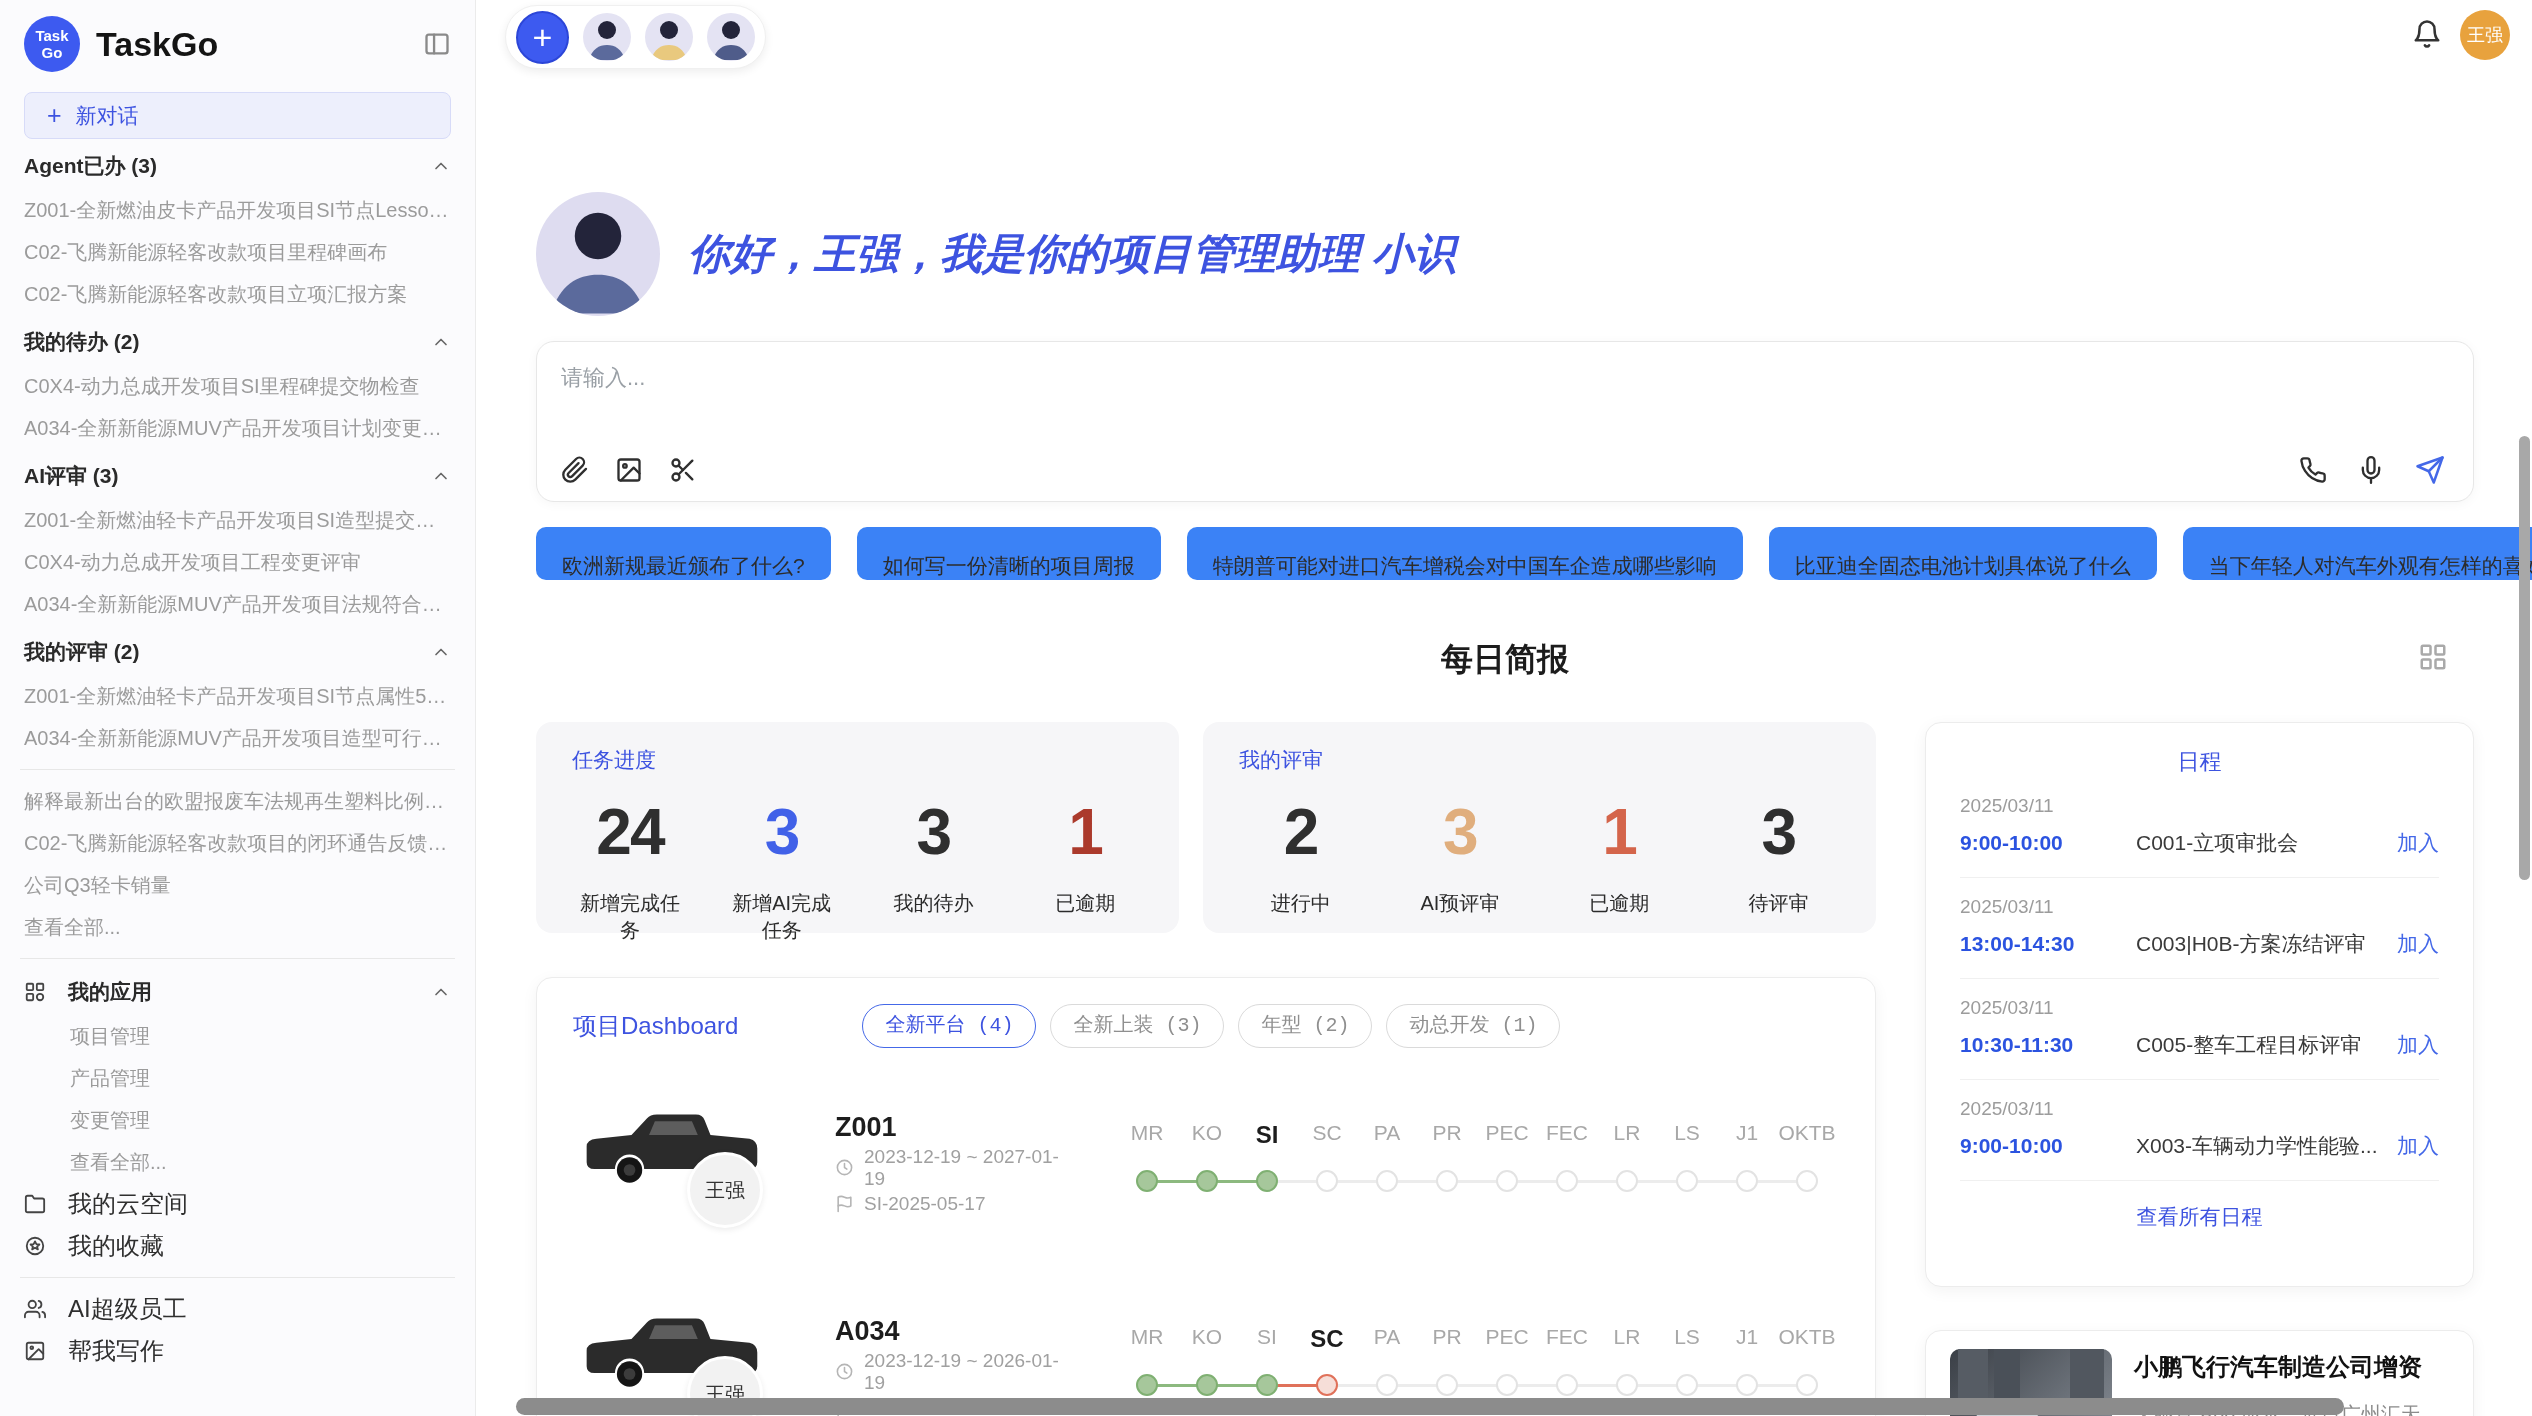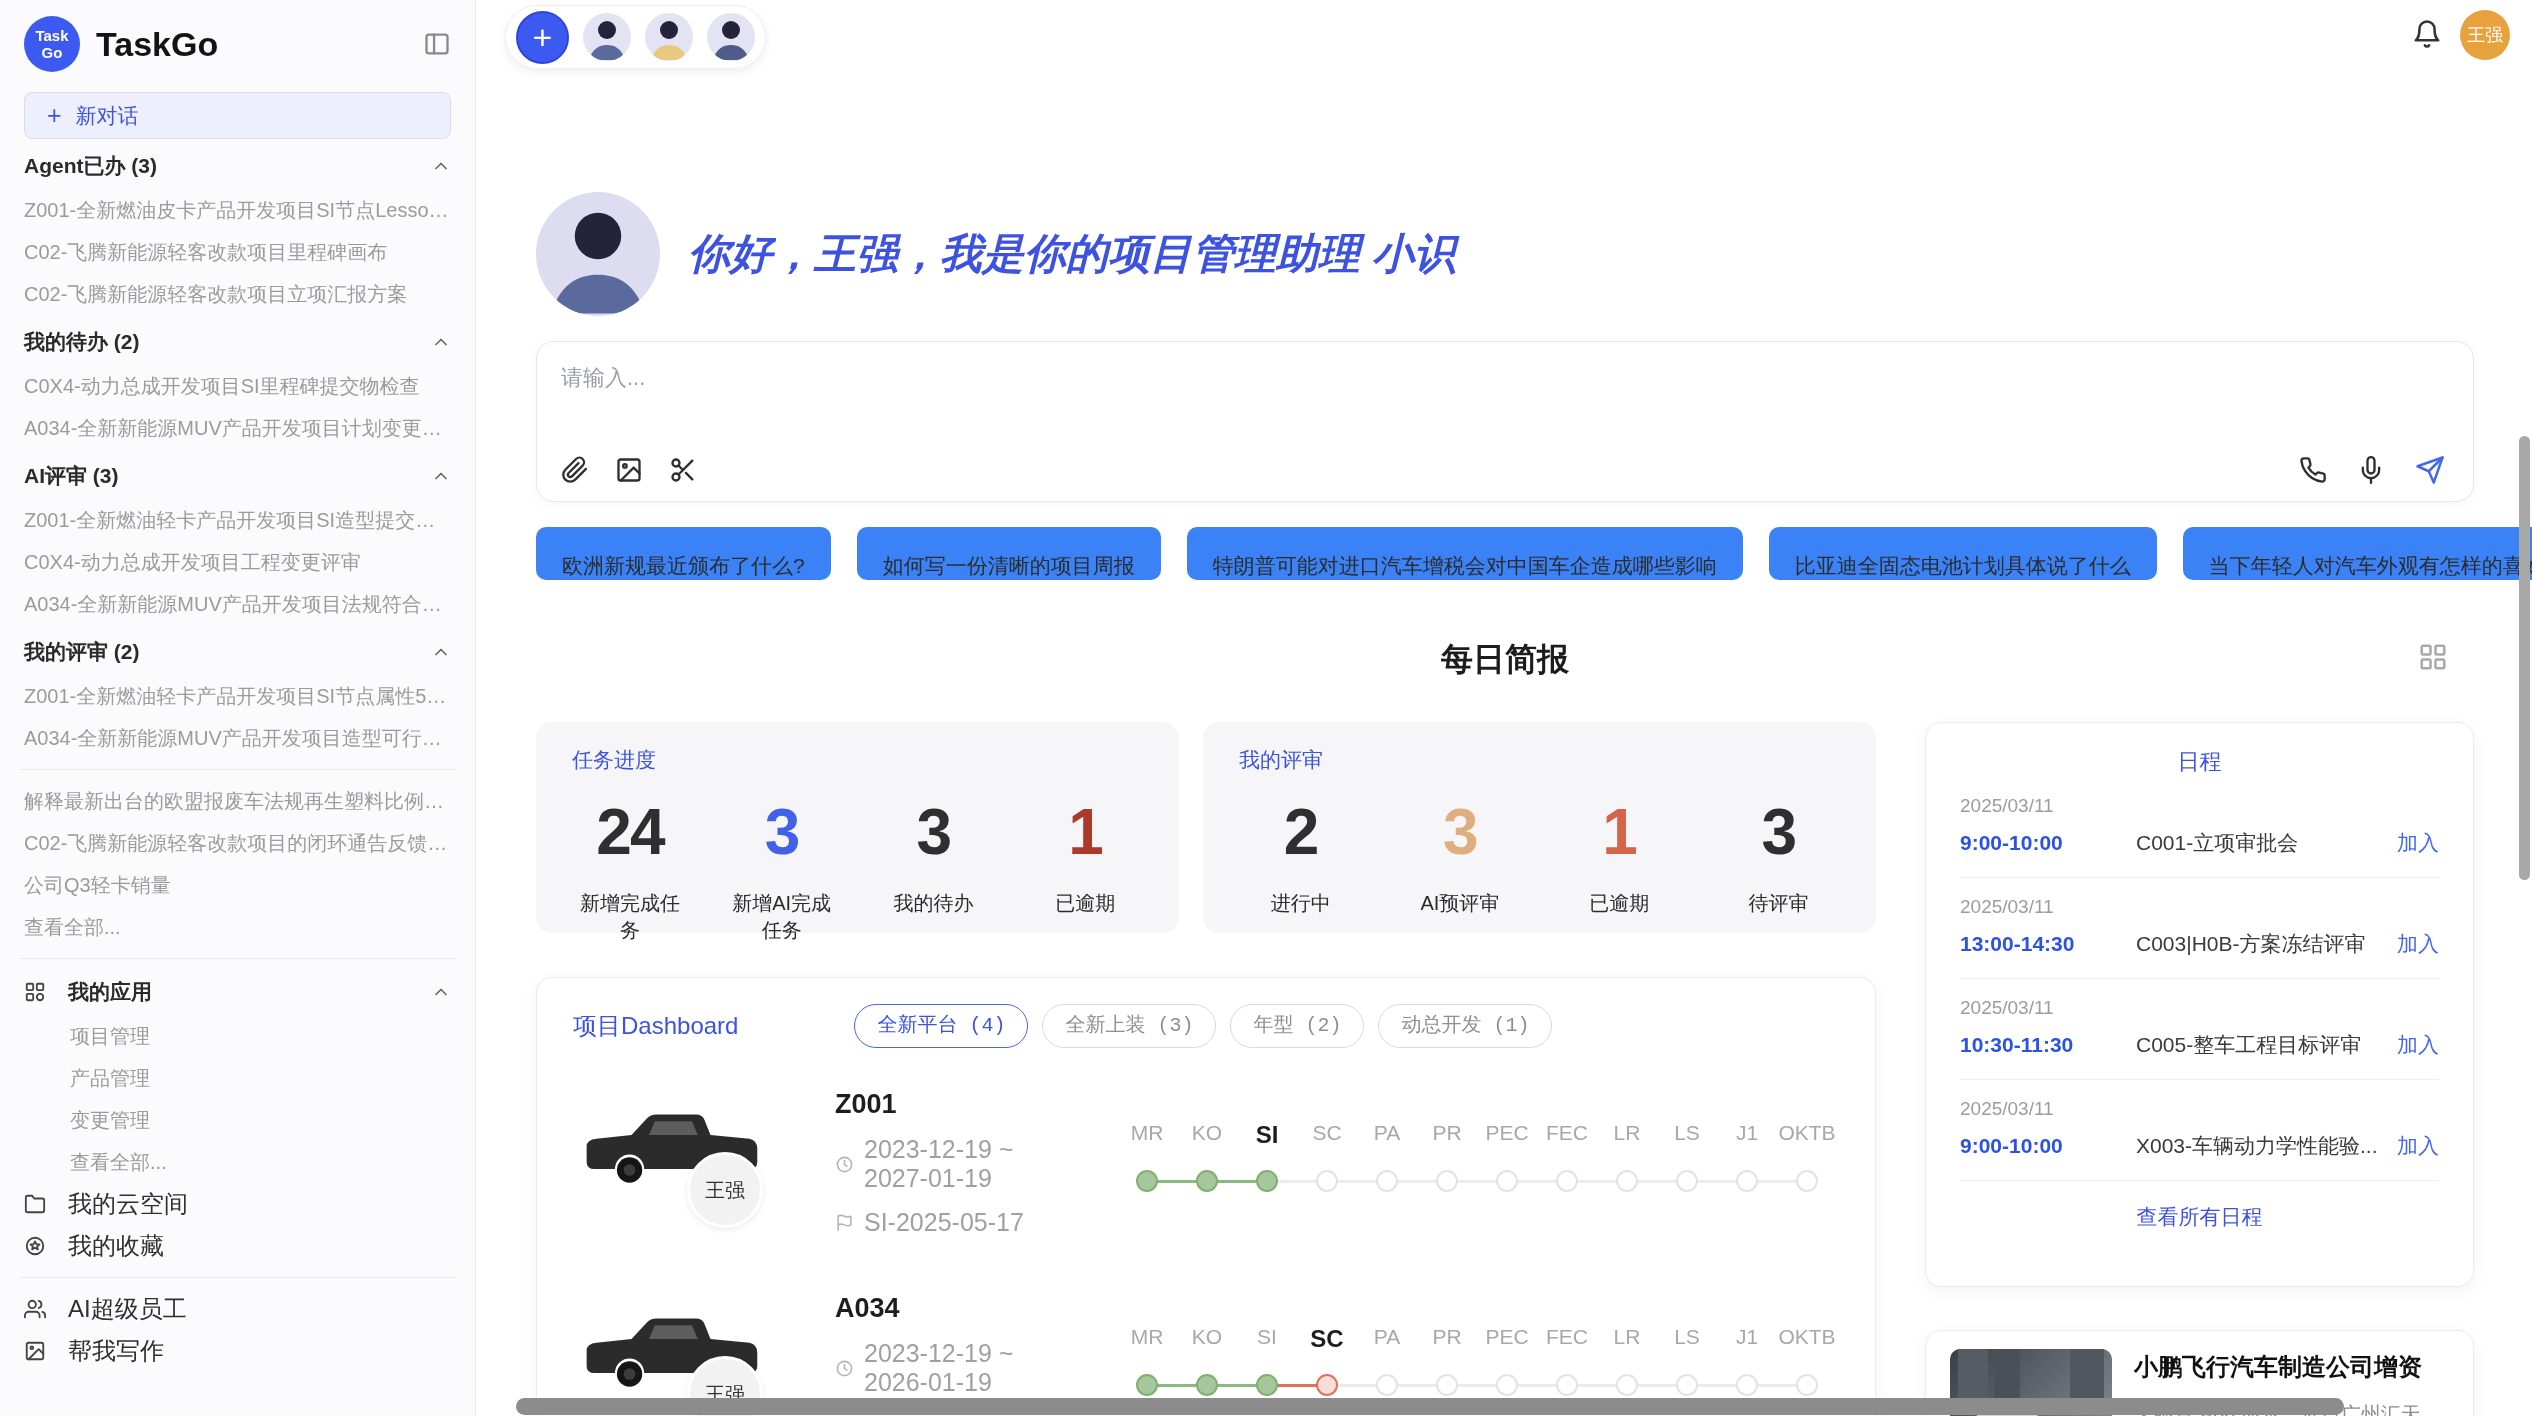--- a/index.html
+++ b/index.html
@@ -104,34 +104,34 @@
     background:linear-gradient(135deg,#3a3f46,#6a7078 60%,#8a9098); position:relative; overflow:hidden; flex:none; }
   .news-body { margin-left:22px; min-width:0; }
   .news-title { font-size:24px; font-weight:700; color:#111; margin-top:2px; }
   .news-snippet { font-size:20px; color:#8b8b8b; margin-top:18px; white-space:nowrap;
     overflow:hidden; text-overflow:ellipsis; }
 
   
   .dash { left:536px; top:977px; width:1340px; height:520px; background:#fff;
     border:1px solid #ececec; border-radius:16px; box-shadow:0 4px 16px rgba(0,0,0,.05);
     padding:26px 32px 0 36px; }
-  .dash-head { display:flex; align-items:center; }
+  .dash-head { display:flex; align-items:center;gap:8px; }
   .dash-title { font-size:24px; color:#3d53e0; }
   .dash-tabs { display:flex; gap:14px; margin-left:116px; }
   .dtab { height:44px; line-height:42px; border-radius:22px; padding:0 22px; font-size:20px;
     border:1px solid #dadada; color:#8f8f8f; background:#fff; cursor:pointer; white-space:nowrap;font-family:Liberation Mono, monospace; }
   .dtab.active { border:1px solid #4468e8; color:#3d53e0; }
   .proj-row { display:flex; align-items:center; margin-top:26px; height:178px; }
   .proj-media { width:200px; height:150px; position:relative; flex:none; }
   .proj-badge { position:absolute; left:114px; top:64px; width:76px; height:76px; border-radius:50%;
     background:#f2f2f2; border:3px solid #fff; display:flex; align-items:center; justify-content:center;
     font-size:20px; color:#333; box-shadow:0 2px 6px rgba(0,0,0,.08); }
   .proj-info { margin-left:62px; width:238px; flex:none; }
   .proj-code { font-size:27px; font-weight:700; color:#1d1d1d; }
-  .proj-meta { display:flex; align-items:center; margin-top:15px; color:#a0a0a0; font-size:25px; }
+  .proj-meta { display:flex; align-items:center; margin-top:3px; color:#a0a0a0; font-size:19px; }
   .proj-meta .mic { width:19px; height:19px; margin-right:10px; color:#b5b5b5; }
   .ms-track { flex:1; margin-left:44px; margin-right:6px; }
   .ms-labels { display:flex; }
   .ms-label { flex:1; text-align:center; font-size:21px; color:#a8a8a8; }
   .ms-label.cur { color:#1d1d1d; font-weight:700; font-size:24px; }
   .ms-dots { position:relative; height:46px; margin-top:10px; }
   .ms-line { position:absolute; top:21px; height:3px; background:#ececec; }
   .ms-line.green { background:#8cb97f; }
   .ms-line.red { background:#e0715a; }
   .ms-dot { position:absolute; top:11px; width:22px; height:22px; border-radius:50%;

